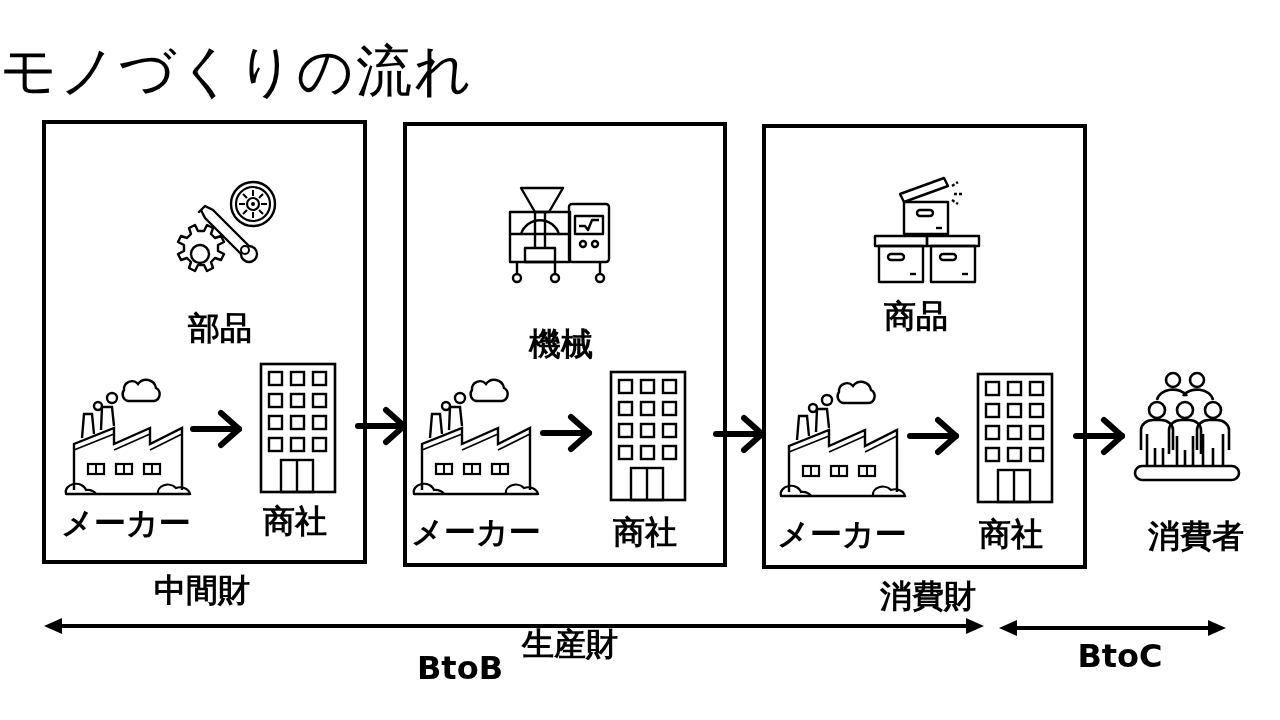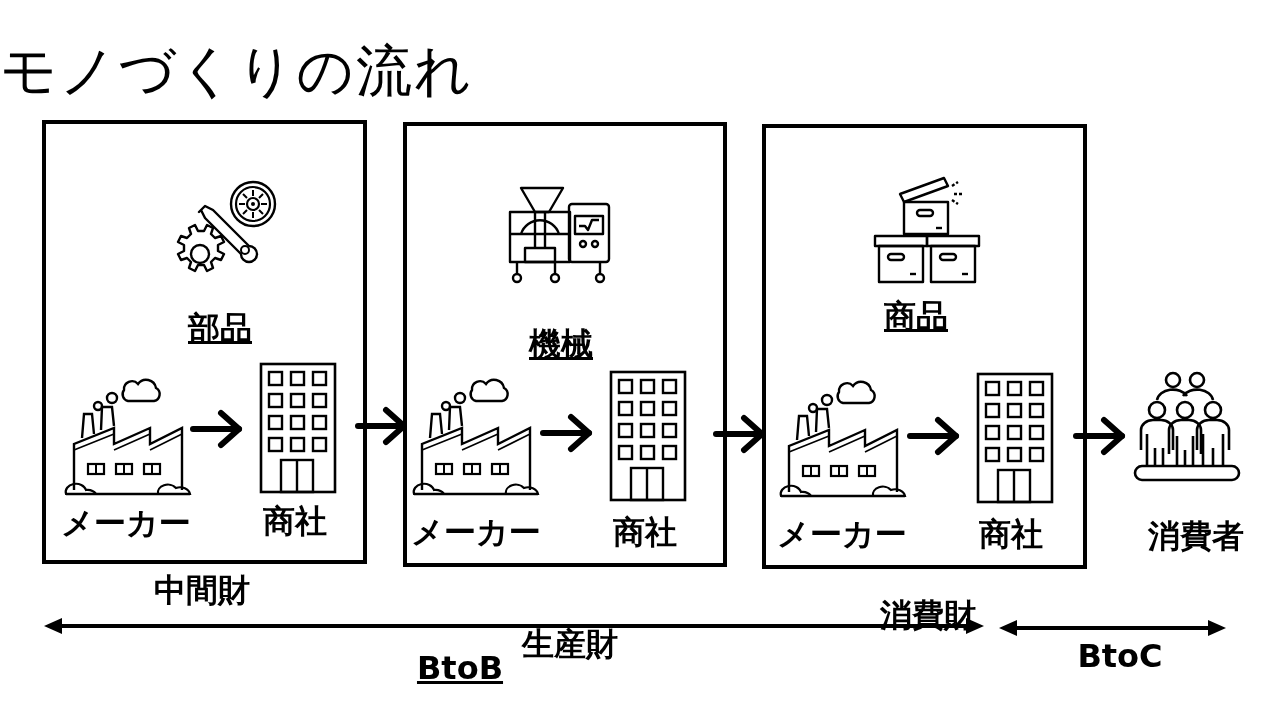--- a/index.html
+++ b/index.html
@@ -2,21 +2,21 @@
 <html><head>
 <meta charset="utf-8">
 <style>
   html, body { margin: 0; padding: 0; background: #ffffff; }
   body { width: 1280px; height: 720px; position: relative; overflow: hidden;
          font-family: "DejaVu Sans", sans-serif; color: #000; }
   .title { position: absolute; left: 0; width: 1280px; top: 36px; text-align: left;
            font-size: 56px; font-weight: normal; letter-spacing: 2px; line-height: 70px; }
   .box { position: absolute; border: 4px solid #000; box-sizing: border-box; background: #fff; }
   .label { position: absolute; font-weight: bold; text-align: center; white-space: nowrap; line-height: 1; }
-  .lg { font-size: 32px; text-decoration: underline; }
+  .lg { font-size: 32px; }
   .md { font-size: 32px; }
   svg.icon { position: absolute; overflow: visible; }
   svg.icon * { vector-effect: non-scaling-stroke; }
   .overlay { position: absolute; left: 0; top: 0; width: 1280px; height: 720px; pointer-events: none; }
 </style>
 </head>
 <body>
 
 <div class="title">モノづくりの流れ</div>
 
@@ -165,21 +165,21 @@
     <use href="#factory"></use>
   </svg>
 <svg class="icon" style="left:908px;top:416px;" width="50" height="40" viewBox="0 0 50 40">
     <use href="#arrow-right"></use>
   </svg>
 <svg class="icon" style="left:976px;top:372px;" width="78" height="132" viewBox="0 0 78 132">
     <use href="#building"></use>
   </svg>
 <div class="label md" style="left:772px;width:140px;top:518px;">メーカー</div>
 <div class="label md" style="left:956px;width:110px;top:518px;">商社</div>
-<div class="label md" style="left:858px;width:140px;top:580px;margin-top:19px;">消費財</div>
+<div class="label md" style="left:858px;width:140px;top:580px;">消費財</div>
 
 <svg class="icon" style="left:1074px;top:416px;" width="50" height="40" viewBox="0 0 50 40">
     <use href="#arrow-right"></use>
   </svg>
 
 <svg class="icon" style="left:1133px;top:370px;" width="110" height="120" viewBox="0 0 110 120">
   <g fill="none" stroke="#000" stroke-width="2.6" stroke-linejoin="round">
     <circle cx="40" cy="10" r="7"></circle>
       <circle cx="64" cy="10" r="7"></circle>
     <path d="M24,30 a16,12 0 0 1 30,-4"></path>
@@ -201,14 +201,14 @@
     <line x1="58" y1="626" x2="970" y2="626" stroke="#000" stroke-width="4"></line>
     <polygon points="44,626 62,618 62,634" fill="#000"></polygon>
     <polygon points="984,626 966,618 966,634" fill="#000"></polygon>
   </g>
   <g>
     <line x1="1012" y1="628" x2="1212" y2="628" stroke="#000" stroke-width="4"></line>
     <polygon points="999,628 1017,620 1017,636" fill="#000"></polygon>
     <polygon points="1226,628 1208,620 1208,636" fill="#000"></polygon>
   </g>
 </svg>
-<div class="label md" style="left:400px;width:120px;top:652px;text-decoration:underline;">BtoB</div>
+<div class="label md" style="left:400px;width:120px;top:652px;">BtoB</div>
 <div class="label md" style="left:1060px;width:120px;top:640px;">BtoC</div>
 
 </body></html>

